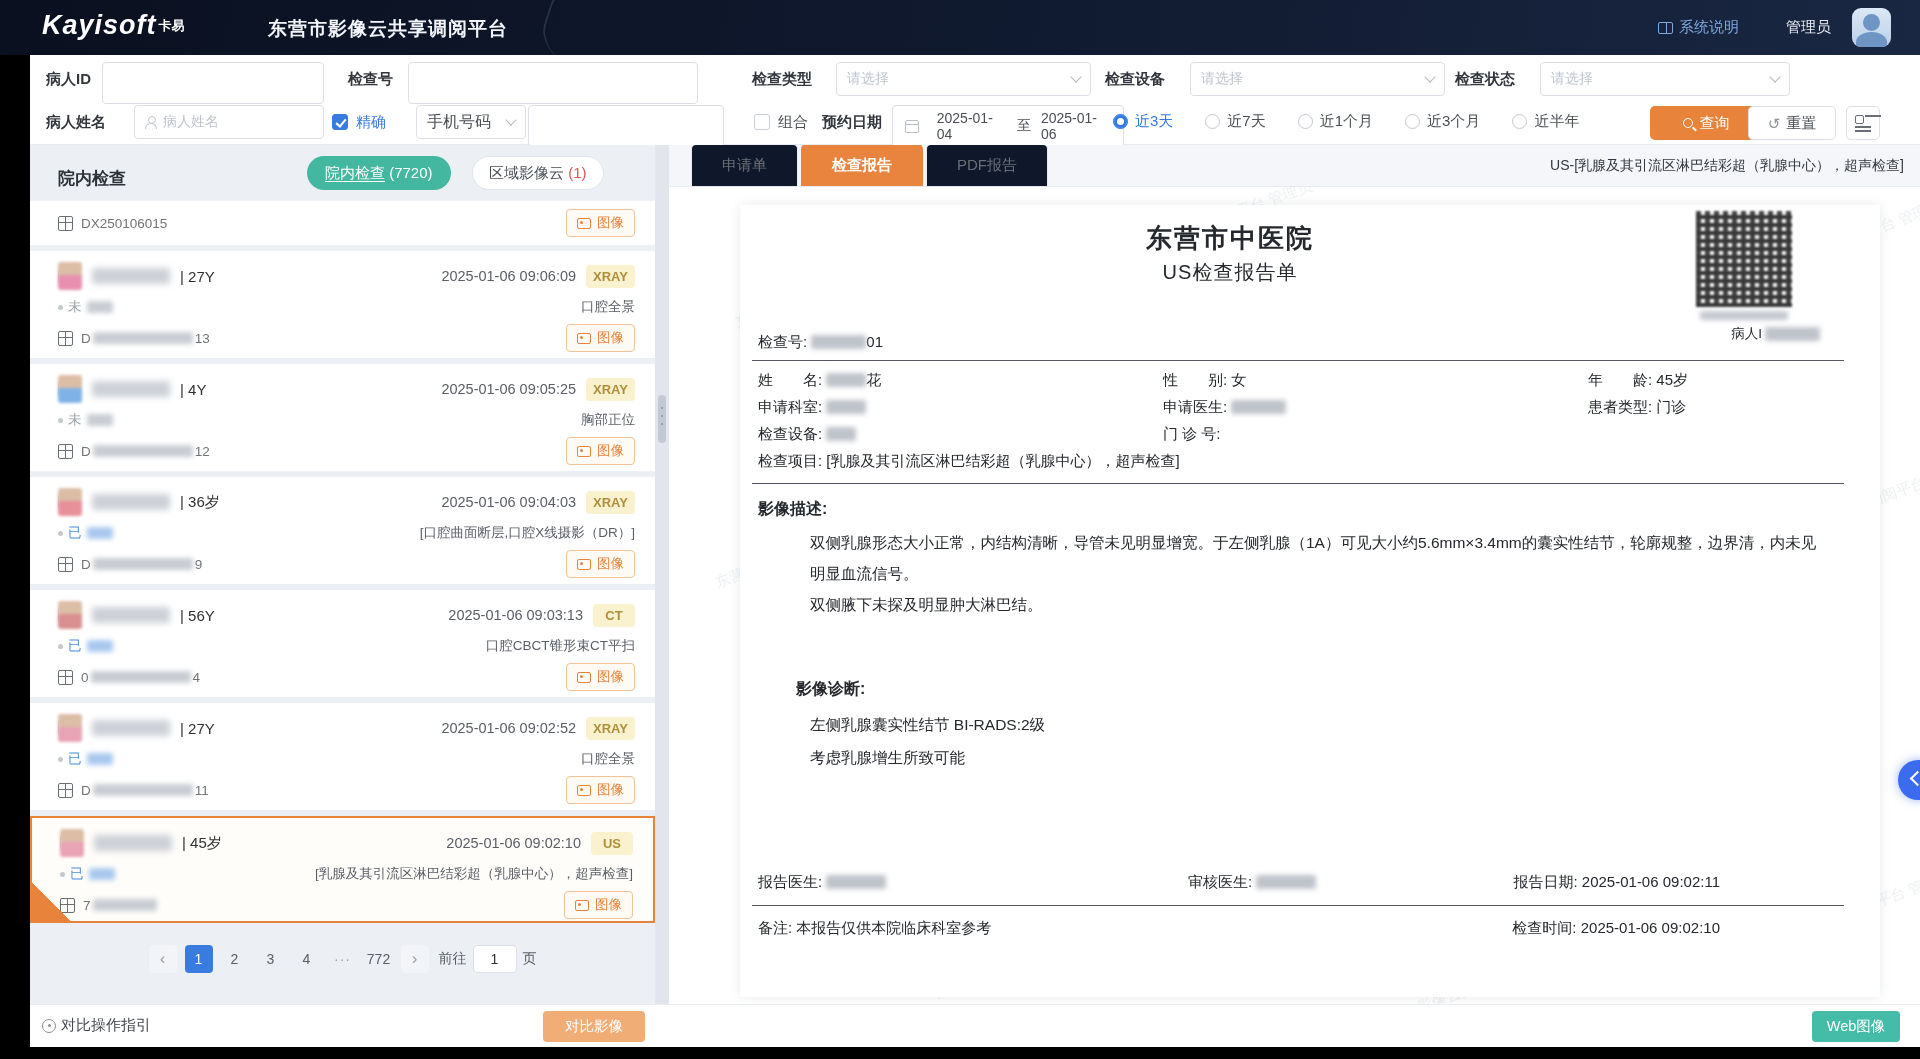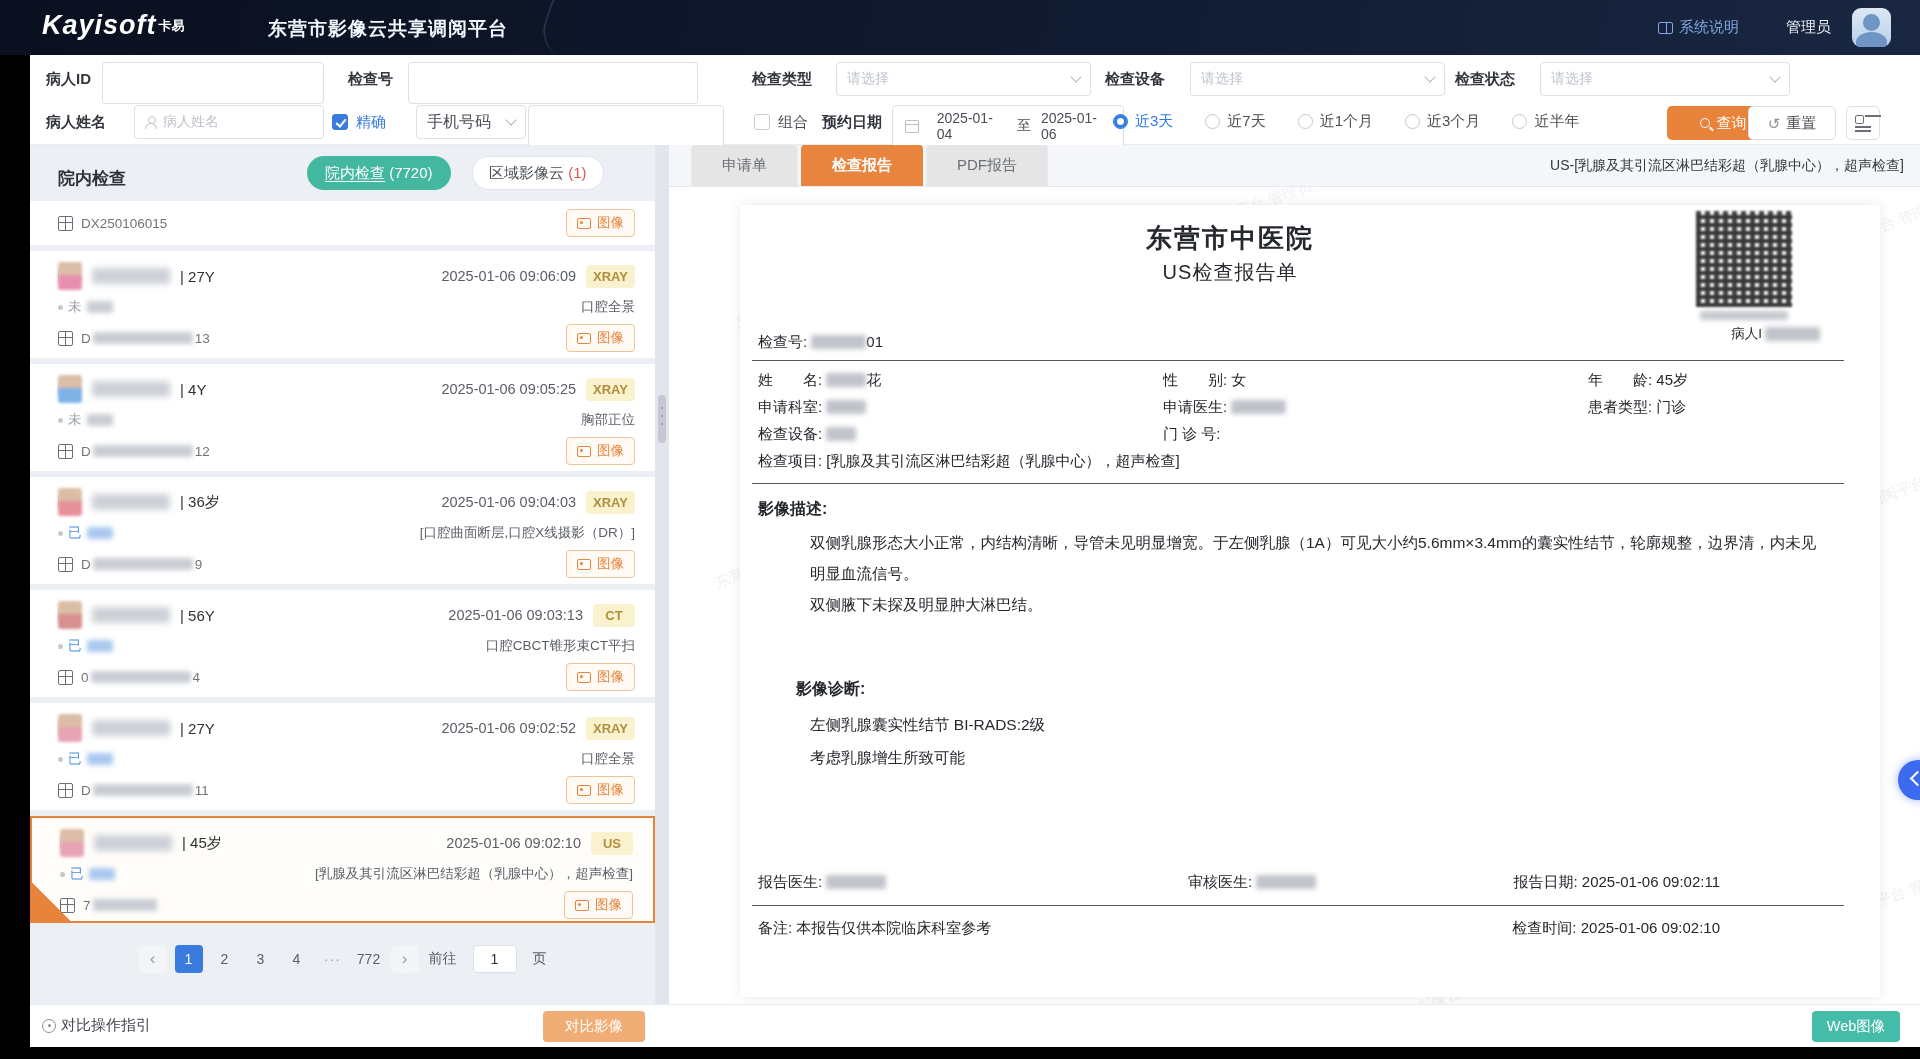--- a/index.html
+++ b/index.html
@@ -37,21 +37,21 @@
   .person-icon::after { content:''; position:absolute; left:0; top:7px; width:10px; height:5px; border:1.2px solid #c0c4cc; border-bottom:none; border-radius:6px 6px 0 0; }
   .cal-icon { display:inline-block; width:14px; height:13px; border:1.3px solid #b8bdc6; border-radius:2px; position:relative; margin-right:8px; }
   .cal-icon::after { content:''; position:absolute; left:0; right:0; top:3px; height:1.2px; background:#b8bdc6; }
   #datebox { display:flex; align-items:center; padding:0 12px; font-size:14px; color:#4a4e55; gap:10px; }
   .radio { display:inline-flex; align-items:center; gap:7px; cursor:default; }
   .rdot { width:15px; height:15px; border-radius:50%; border:1.5px solid #c3c8d0; background:#fff; }
   .radio.on .rdot { border-color:#2f7ae5; background:#2f7ae5; box-shadow:inset 0 0 0 3px #2f7ae5, inset 0 0 0 8px #fff; }
   .radio .rtxt { font-size:15px; color:#4a4e55; }
   .radio.on .rtxt { color:#2f7ae5; }
   #quick-range-group { position:absolute; left:1113px; top:112px; display:flex; gap:32px; align-items:center; }
-  #search-btn { position:absolute; left:1650px; top:106px; width:112px; height:34px; background:#e8833c; border:none; border-radius:5px; color:#fff; font-size:15px; display:flex; align-items:center; justify-content:center; gap:7px;margin-left:17px; }
+  #search-btn { position:absolute; left:1650px; top:106px; width:112px; height:34px; background:#e8833c; border:none; border-radius:5px; color:#fff; font-size:15px; display:flex; align-items:center; justify-content:center; gap:7px; }
   .mag-icon { width:10px; height:10px; border:1.8px solid #fff; border-radius:50%; position:relative; }
   .mag-icon::after { content:''; position:absolute; left:8px; top:9px; width:5px; height:1.8px; background:#fff; transform:rotate(45deg); }
   #reset-btn { position:absolute; left:1748px; top:106px; width:88px; height:34px; background:#fff; border:1px solid #dcdfe6; border-radius:5px; color:#4a4e55; font-size:15px; display:flex; align-items:center; justify-content:center; gap:6px; }
   .undo-icon { color:#909399; font-size:15px; line-height:1; }
   #view-toggle { position:absolute; left:1846px; top:106px; width:34px; height:34px; background:#fff; border:1px solid #dcdfe6; border-radius:5px; }
   #view-toggle::before { content:''; position:absolute; left:8px; top:8px; width:7px; height:7px; border:1.5px solid #6a6f77; border-radius:2px; }
   #view-toggle::after { content:''; position:absolute; left:8px; top:19px; width:16px; height:1.7px; background:#6a6f77; box-shadow:0 4px 0 #6a6f77, 10px -11px 0 #6a6f77; }
 
   
   #left-strip { left:0; top:55px; width:30px; height:1004px; background:#000; }
@@ -93,32 +93,32 @@
   .img-btn { margin-left:auto; height:28px; padding:0 10px; background:#fffaf4; border:1px solid #f0c49a; border-radius:4px; color:#e8833c; font-size:13.5px; display:flex; align-items:center; gap:6px; }
   .pic-icon { width:14px; height:11px; border:1.3px solid #e8833c; border-radius:2px; position:relative; }
   .pic-icon::after { content:''; position:absolute; left:2px; top:2px; width:3px; height:3px; border-radius:50%; background:#e8833c; }
   .ribbon { display:none; }
   .exam-item.selected .ribbon { display:block; position:absolute; left:-2px; bottom:-2px; width:42px; height:42px; background:linear-gradient(45deg,#e8833c 50%,transparent 50.5%); }
   #pagination { position:absolute; left:0; top:800px; width:625px; display:flex; align-items:center; justify-content:center; gap:8px; font-size:14px; color:#5a5e66; }
   .page, .pg-arrow { min-width:28px; height:28px; border-radius:4px; display:inline-flex; align-items:center; justify-content:center; color:#5a5e66; background:transparent; }
   .pg-arrow { background:#f2f4f8; color:#9aa0a8; font-size:17px; }
   .page.act { background:#3a7be0; color:#fff; }
   .page.dots { letter-spacing:1px; color:#9aa0a8; }
-  #goto-wrap { display:flex; align-items:center; gap:16px; margin-left:2px; }
+  #goto-wrap { display:flex; align-items:center; gap:6px; margin-left:2px; }
   #goto-input { width:44px; height:28px; border:1px solid #dcdfe6; border-radius:4px; text-align:center; font-size:14px; color:#303133; }
 
   
   #divider { left:655px; top:145px; width:14px; height:859px; background:#e2e6ec; }
   #divider .handle { position:absolute; left:3px; top:250px; width:8px; height:48px; border-radius:4px; background:#c3c9d4; }
   #divider .handle::after { content:''; position:absolute; left:3px; top:12px; width:2px; height:2px; border-radius:50%; background:#8b93a1; box-shadow:0 8px 0 #8b93a1, 0 16px 0 #8b93a1; }
 
   
   #right-panel { left:669px; top:145px; width:1251px; height:859px; background:#fff; overflow:hidden; }
   #tabbar { position:absolute; left:0; top:0; width:1251px; height:42px; background:#f4f6f9; border-bottom:1px solid #e5e9ef; display:flex; align-items:flex-end; padding-left:22px; gap:3px; }
-  .rtab { height:42px; padding:0 30px; font-size:15px; color:#6a6f77; background:#e5e5e5; border:1px solid #e8ebf0; border-bottom:none; border-radius:5px 5px 0 0; display:flex; align-items:center; }
+  .rtab { height:42px; padding:0 30px; font-size:15px; color:#6a6f77; background:#0f172a; border:1px solid #e8ebf0; border-bottom:none; border-radius:5px 5px 0 0; display:flex; align-items:center; }
   .rtab.active { background:#e8843d; border-color:#e8843d; color:#fff; font-weight:600; }
   #report-context { position:absolute; right:16px; top:12px; font-size:14px; color:#33373d; }
   #wm-layer { position:absolute; left:0; top:0; width:1251px; height:859px; pointer-events:none; overflow:hidden; }
   .wm { position:absolute; font-size:15px; color:rgba(130,142,160,.14); transform:rotate(-20deg); white-space:nowrap; }
   #report-page { position:absolute; left:71px; top:60px; width:1140px; height:792px; background:#fff; box-shadow:0 0 10px rgba(60,70,90,.12); color:#25282d; }
   #rp-hospital { position:absolute; left:0; right:160px; top:16px; text-align:center; font-size:26px; font-weight:800; letter-spacing:2px; }
   #rp-title { position:absolute; left:0; right:160px; top:54px; text-align:center; font-size:20px; letter-spacing:1px; }
   #qr { position:absolute; right:88px; top:6px; width:96px; height:96px; filter:blur(1.2px); opacity:.88;
     background:repeating-linear-gradient(0deg,#1c1c1c 0 4px,transparent 4px 8px), repeating-linear-gradient(90deg,#2a2a2a 0 5px,#f2f2f2 5px 9px); }
   #qr-cap1 { position:absolute; right:92px; top:106px; width:88px; height:9px; background:#c3c7cd; filter:blur(2.5px); border-radius:2px; }

